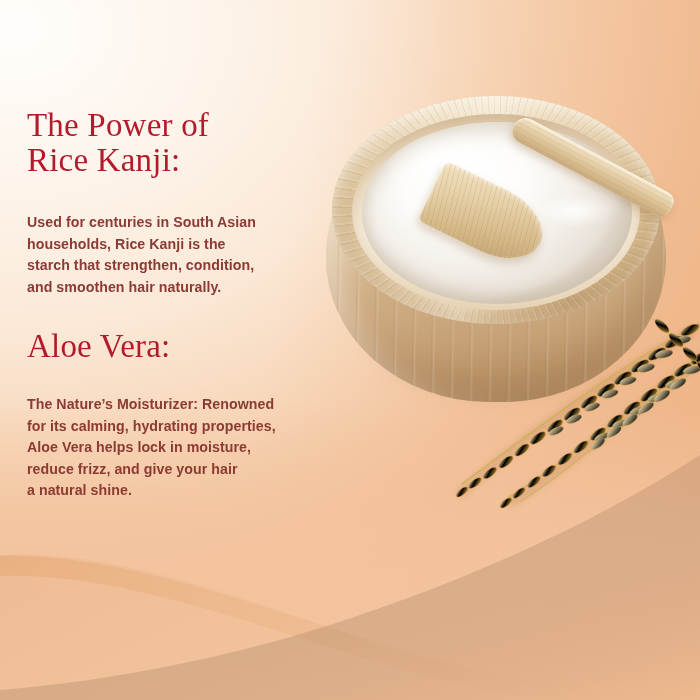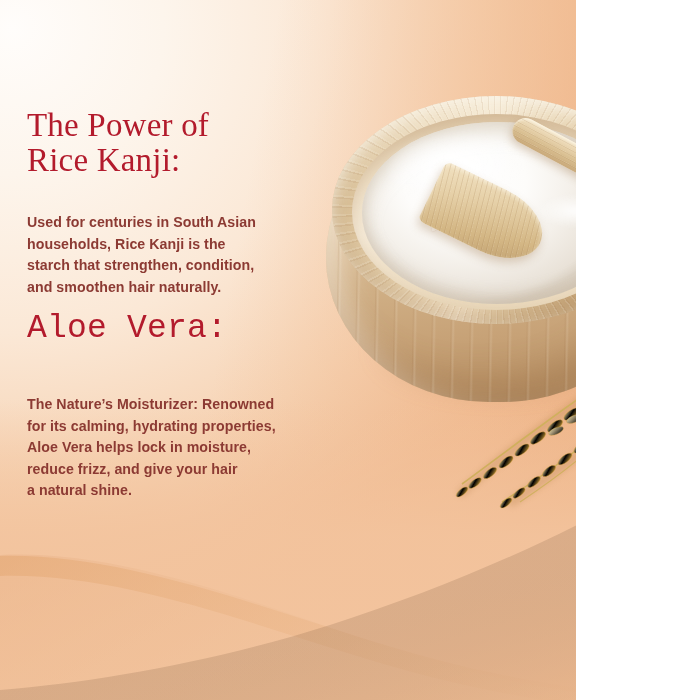--- a/index.html
+++ b/index.html
@@ -2,21 +2,21 @@
 <html><head>
 <meta charset="utf-8">
 <style>
   html, body {
     margin: 0;
     padding: 0;
     background: #ffffff;
   }
   #page {
     position: relative;
-    width: 576px;
+    width: 700px;
     height: 700px;
     overflow: hidden;
     font-family: "Liberation Sans", sans-serif;
     background: #5eead4;
   }
 
   
   .bg-base {
     position: absolute;
     inset: 0;
@@ -253,24 +253,23 @@
     text-shadow: 0 1px 0 rgba(255,255,255,0.25);
   }
   #heading-1 {
     position: absolute;
     top: 108px;
     font-size: 33px;
     width: 300px;
   }
   #heading-2 {
     position: absolute;
-    top: 311px;
+    top: 329px;
     font-size: 33px;
     width: 300px;
-    font-family: Liberation Mono, monospace;
   }
   .body-text {
     position: absolute;
     color: #8c3a33;
     font-family: "Liberation Sans", sans-serif;
     font-size: 14.2px;
     font-weight: 700;
     line-height: 1.52;
     letter-spacing: .05px;
     margin: 0;

